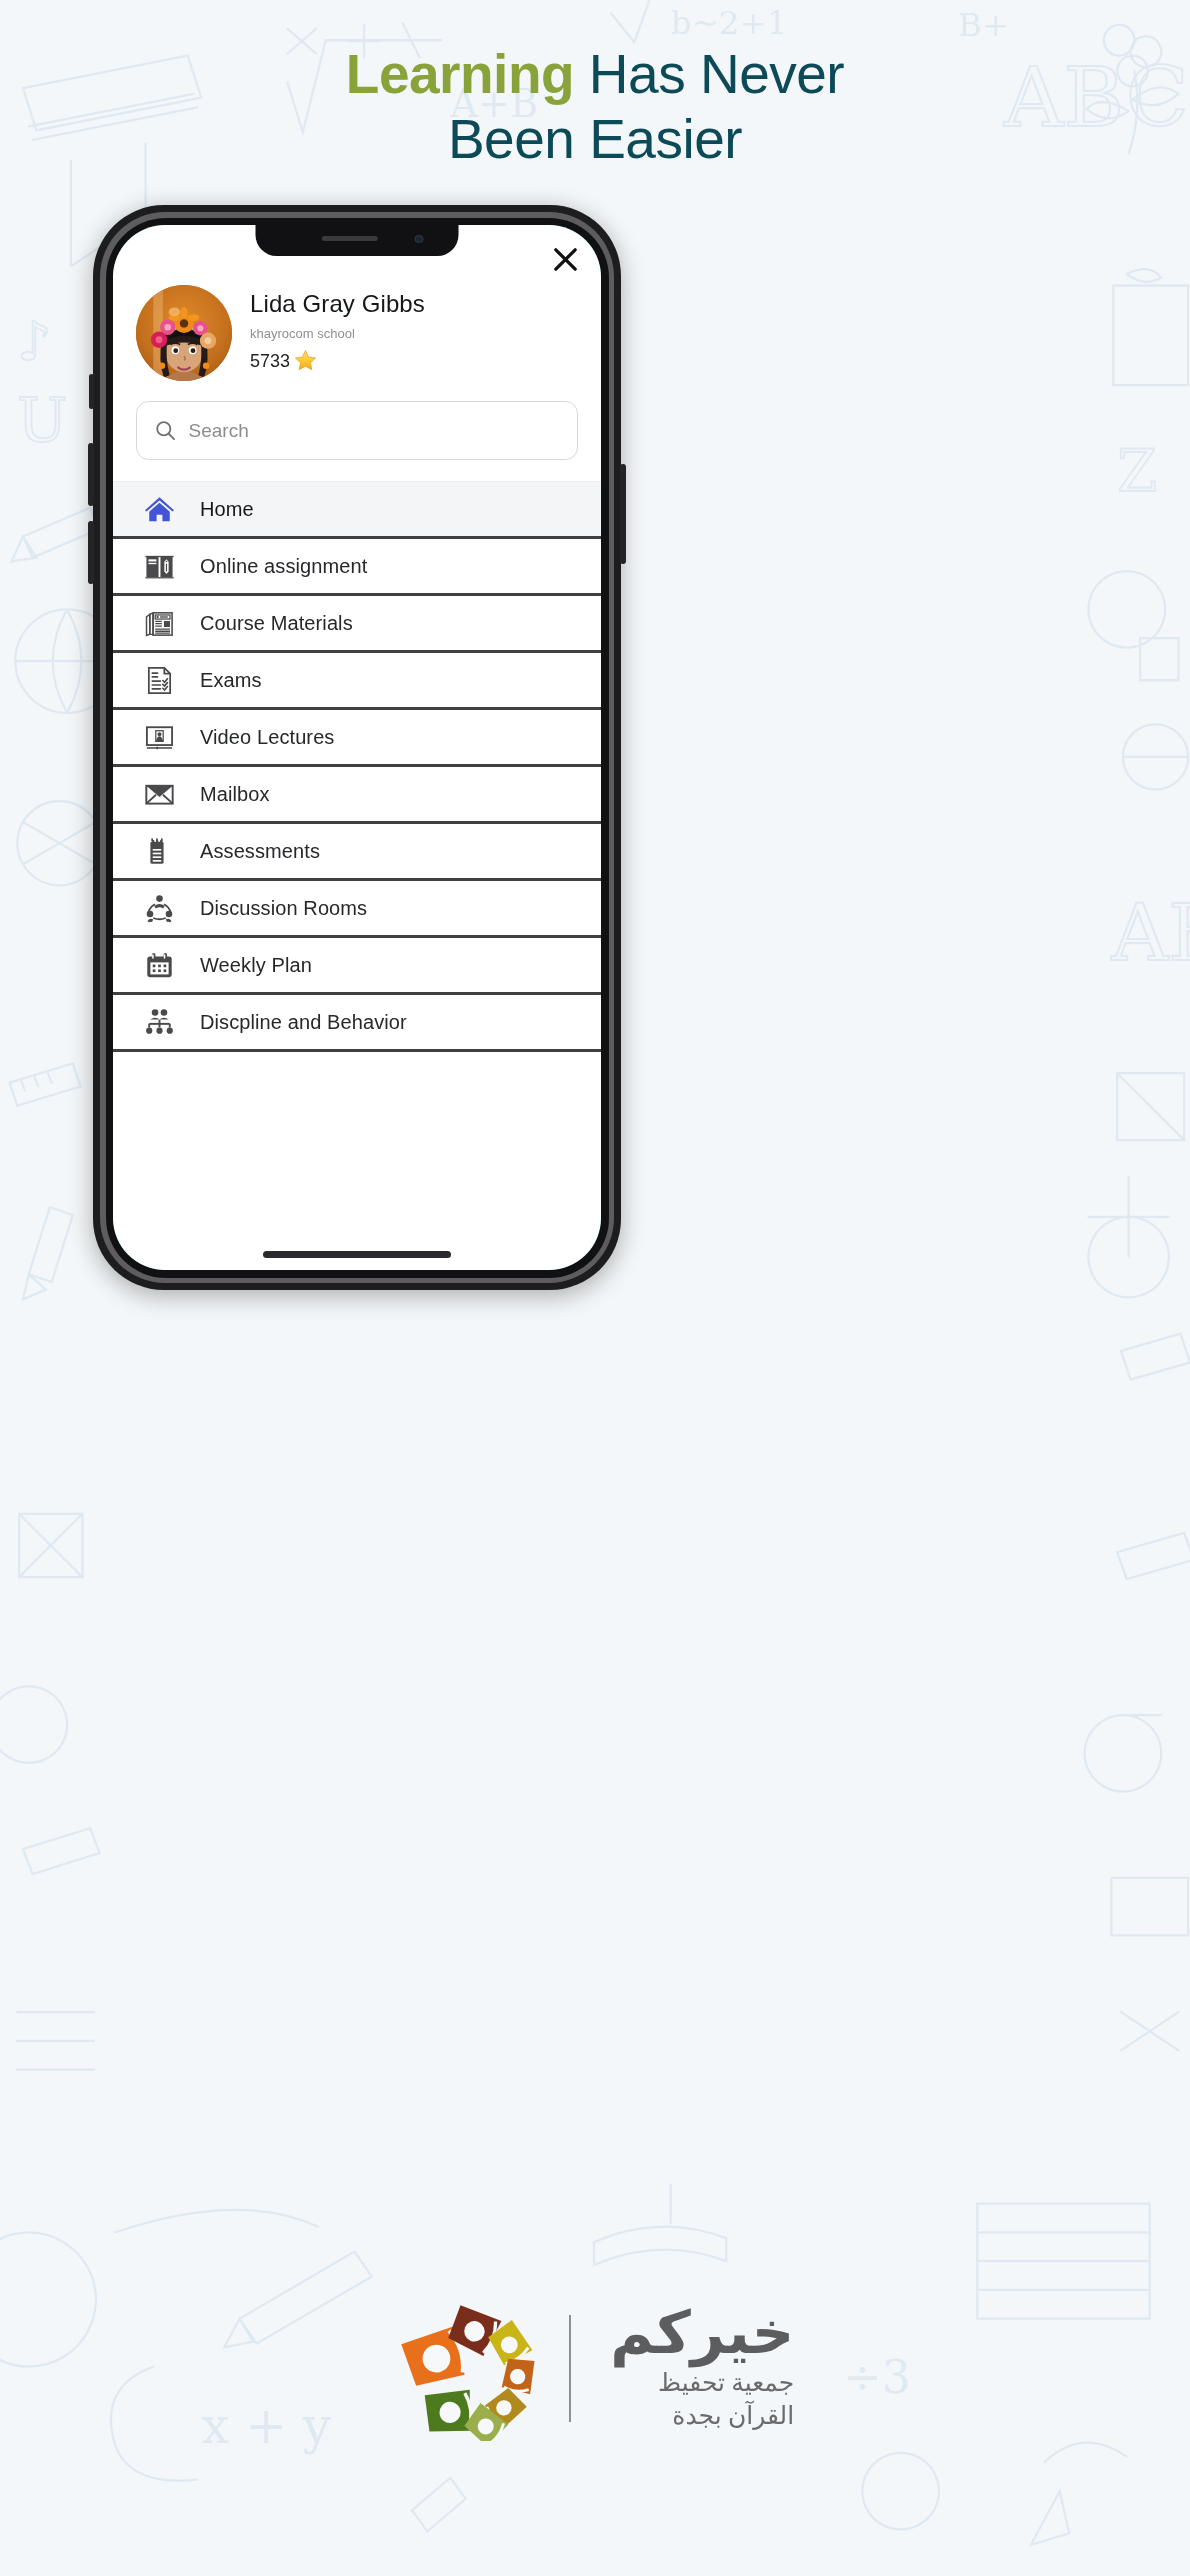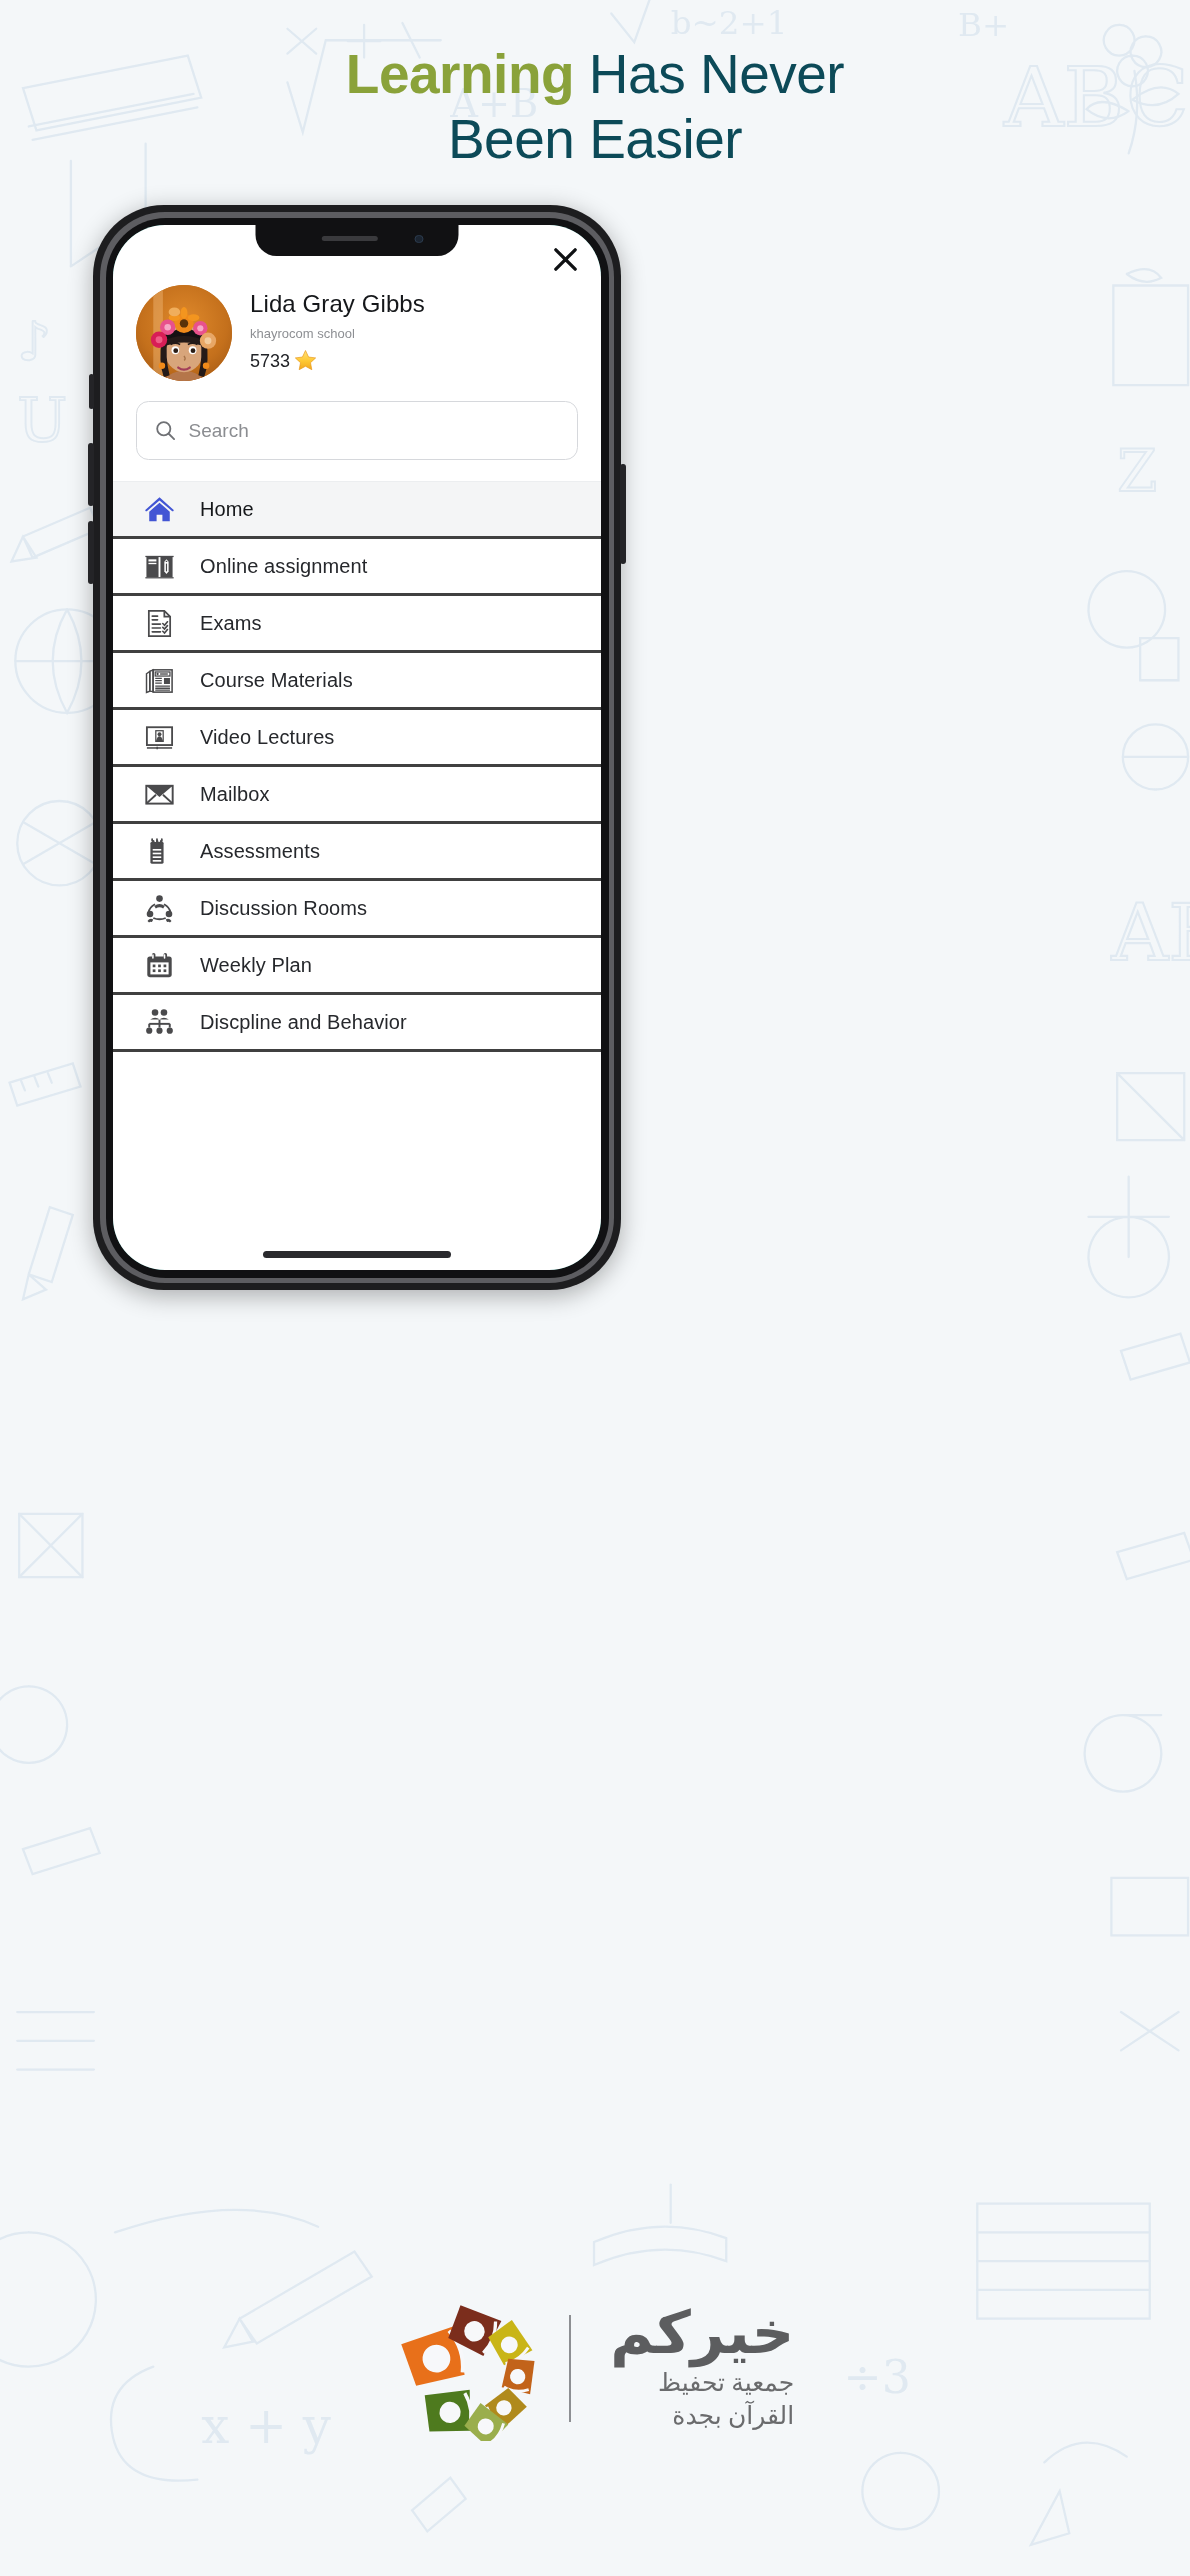--- a/index.html
+++ b/index.html
@@ -520,50 +520,50 @@
                 <rect x="1.4" y="5" width="29.2" height="1.3" fill="#4a4a4c"></rect>
                 <rect x="1.4" y="27" width="29.2" height="1.3" fill="#4a4a4c"></rect>
               </svg>
             </span>
             <span class="mi-label">Online assignment</span>
           </div>
 
           <div class="menu-item">
             <span class="mi-icon">
               <svg width="31" height="31" viewBox="0 0 32 32">
+                <path d="M2.6 9 L6 6.6 L6 27 L2.6 28.4 Z" fill="none" stroke="#4a4a4c" stroke-width="1.5"></path>
+                <path d="M6 6.6 L9.4 5 L9.4 27.4 L6 27 Z" fill="none" stroke="#4a4a4c" stroke-width="1.5"></path>
+                <rect x="9.4" y="5" width="19.6" height="23" fill="none" stroke="#4a4a4c" stroke-width="1.6"></rect>
+                <rect x="11.6" y="7.2" width="15.2" height="4.2" fill="none" stroke="#4a4a4c" stroke-width="1.3"></rect>
+                <circle cx="14" cy="9.3" r="1.2" fill="#4a4a4c"></circle>
+                <path d="M16.6 9.3 L24.6 9.3" stroke="#4a4a4c" stroke-width="1.4"></path>
+                <rect x="20.6" y="13.4" width="6.2" height="6.2" fill="#4a4a4c"></rect>
+                <path d="M11.6 13.8 L18.4 13.8 M11.6 16.2 L18.4 16.2 M11.6 18.6 L18.4 18.6" stroke="#4a4a4c" stroke-width="1.3"></path>
+                <path d="M11.6 21.8 L26.8 21.8 M11.6 24 L26.8 24 M11.6 26 L26.8 26" stroke="#4a4a4c" stroke-width="1.3"></path>
+              </svg>
+            </span>
+            <span class="mi-label">Course Materials</span>
+          </div>
+
+          <div class="menu-item">
+            <span class="mi-icon">
+              <svg width="31" height="31" viewBox="0 0 32 32">
                 <path d="M5 3 L21 3 L27 9 L27 29 L5 29 Z" fill="none" stroke="#4a4a4c" stroke-width="1.8"></path>
                 <path d="M21 3 L21 9 L27 9" fill="none" stroke="#4a4a4c" stroke-width="1.8"></path>
                 <path d="M8.5 8.4 L14 8.4" stroke="#4a4a4c" stroke-width="1.7" stroke-linecap="round"></path>
                 <path d="M8.5 12.2 L14 12.2" stroke="#4a4a4c" stroke-width="1.7" stroke-linecap="round"></path>
                 <path d="M8.5 16.6 L17 16.6" stroke="#4a4a4c" stroke-width="1.7" stroke-linecap="round"></path>
                 <path d="M8.5 20.6 L17 20.6" stroke="#4a4a4c" stroke-width="1.7" stroke-linecap="round"></path>
                 <path d="M8.5 24.6 L17 24.6" stroke="#4a4a4c" stroke-width="1.7" stroke-linecap="round"></path>
                 <path d="M19.4 16 l1.8 1.8 l3 -3.6" fill="none" stroke="#4a4a4c" stroke-width="1.7" stroke-linecap="round"></path>
                 <path d="M19.4 20 l1.8 1.8 l3 -3.6" fill="none" stroke="#4a4a4c" stroke-width="1.7" stroke-linecap="round"></path>
                 <path d="M19.4 24 l1.8 1.8 l3 -3.6" fill="none" stroke="#4a4a4c" stroke-width="1.7" stroke-linecap="round"></path>
               </svg>
             </span>
             <span class="mi-label">Exams</span>
-          </div>
-
-          <div class="menu-item">
-            <span class="mi-icon">
-              <svg width="31" height="31" viewBox="0 0 32 32">
-                <path d="M2.6 9 L6 6.6 L6 27 L2.6 28.4 Z" fill="none" stroke="#4a4a4c" stroke-width="1.5"></path>
-                <path d="M6 6.6 L9.4 5 L9.4 27.4 L6 27 Z" fill="none" stroke="#4a4a4c" stroke-width="1.5"></path>
-                <rect x="9.4" y="5" width="19.6" height="23" fill="none" stroke="#4a4a4c" stroke-width="1.6"></rect>
-                <rect x="11.6" y="7.2" width="15.2" height="4.2" fill="none" stroke="#4a4a4c" stroke-width="1.3"></rect>
-                <circle cx="14" cy="9.3" r="1.2" fill="#4a4a4c"></circle>
-                <path d="M16.6 9.3 L24.6 9.3" stroke="#4a4a4c" stroke-width="1.4"></path>
-                <rect x="20.6" y="13.4" width="6.2" height="6.2" fill="#4a4a4c"></rect>
-                <path d="M11.6 13.8 L18.4 13.8 M11.6 16.2 L18.4 16.2 M11.6 18.6 L18.4 18.6" stroke="#4a4a4c" stroke-width="1.3"></path>
-                <path d="M11.6 21.8 L26.8 21.8 M11.6 24 L26.8 24 M11.6 26 L26.8 26" stroke="#4a4a4c" stroke-width="1.3"></path>
-              </svg>
-            </span>
-            <span class="mi-label">Course Materials</span>
           </div>
 
           <div class="menu-item">
             <span class="mi-icon">
               <svg width="31" height="31" viewBox="0 0 32 32">
                 <rect x="3" y="5.4" width="26" height="18.4" fill="none" stroke="#4a4a4c" stroke-width="1.9"></rect>
                 <rect x="12.2" y="9" width="7.6" height="11" fill="none" stroke="#4a4a4c" stroke-width="1.3"></rect>
                 <circle cx="16" cy="12.6" r="2" fill="#4a4a4c"></circle>
                 <path d="M12.2 20 q1.4 -5.4 3.8 -5.4 q2.4 0 3.8 5.4 Z" fill="#4a4a4c"></path>
                 <path d="M3 26.8 L29 26.8" stroke="#4a4a4c" stroke-width="1.6"></path>

